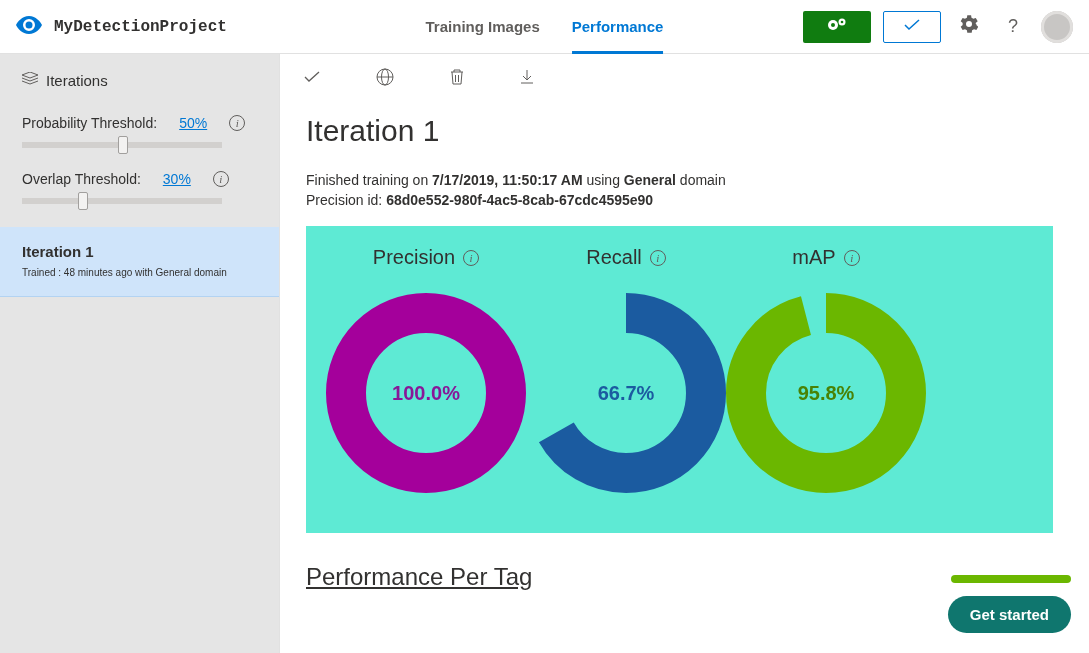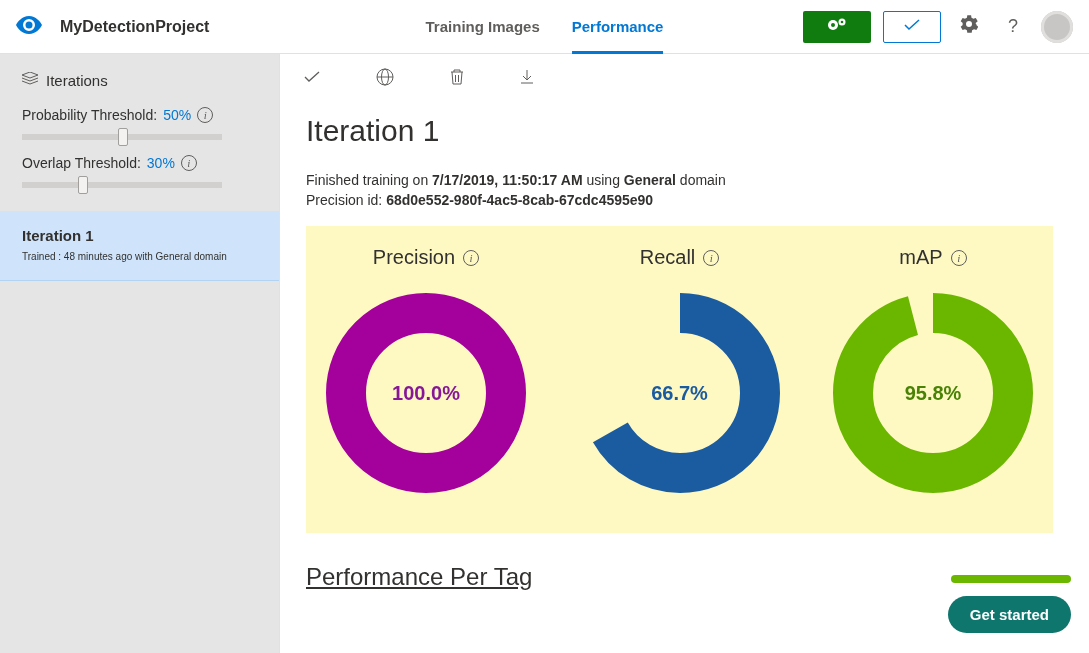--- a/index.html
+++ b/index.html
@@ -15,21 +15,21 @@
     }
 
     
     .header {
       height: 54px;
       border-bottom: 1px solid #e1e1e1;
       display: flex;
       align-items: center;
       padding: 0 16px;
     }
-    .header-left { display: flex; align-items: center; gap: 18px; flex: 0 0 auto; }
+    .header-left { display: flex; align-items: center; gap: 12px; flex: 0 0 auto; font-family: Liberation Mono, monospace; }
     .eye-icon { color: #0078d4; }
     .project-title { font-size: 16px; font-weight: 600; color: #323130; }
     .header-tabs {
       display: flex;
       gap: 32px;
       margin-left: auto;
       margin-right: auto;
       position: absolute;
       left: 50%;
       transform: translateX(-50%);
@@ -114,22 +114,22 @@
       padding: 18px 22px 8px 22px;
     }
     .iterations-header {
       display: flex;
       align-items: center;
       gap: 8px;
       font-size: 15px;
       color: #323130;
     }
     .threshold-block { padding: 10px 22px 0 22px; }
-    .threshold-label { font-size: 14px; color: #323130; display: flex; align-items: center; gap: 6px; }
-    .threshold-value { color: #0078d4; }
+    .threshold-label { font-size: 14px; color: #323130; display: flex; align-items: center; gap: 22px; margin-top: 8px; }
+    .threshold-value { color: #0078d4; text-decoration: underline; }
     .info-circle {
       width: 16px; height: 16px;
       border: 1px solid #605e5c;
       border-radius: 50%;
       display: inline-flex;
       align-items: center;
       justify-content: center;
       font-size: 11px;
       color: #605e5c;
       font-style: italic;
@@ -179,24 +179,24 @@
       color: #605e5c;
     }
     .toolbar .tb { cursor: pointer; }
     .content { padding: 12px 36px 0 26px; }
     .h1 { font-size: 30px; font-weight: 400; color: #323130; margin-bottom: 24px; }
     .meta-line { font-size: 14px; color: #323130; margin-bottom: 4px; }
     .meta-line b { font-weight: 700; }
 
     .metrics-panel {
       margin-top: 18px;
-      background: #fef9c3;
+      background: #5eead4;
       padding: 20px 20px 40px 20px;
       display: flex;
-      justify-content: space-between;
+      justify-content: flex-start;
       align-items: flex-start;
     }
     .metric { display: flex; flex-direction: column; align-items: center; }
     .metric-label {
       font-size: 20px;
       color: #323130;
       display: flex;
       align-items: center;
       gap: 8px;
       margin-bottom: 24px;

